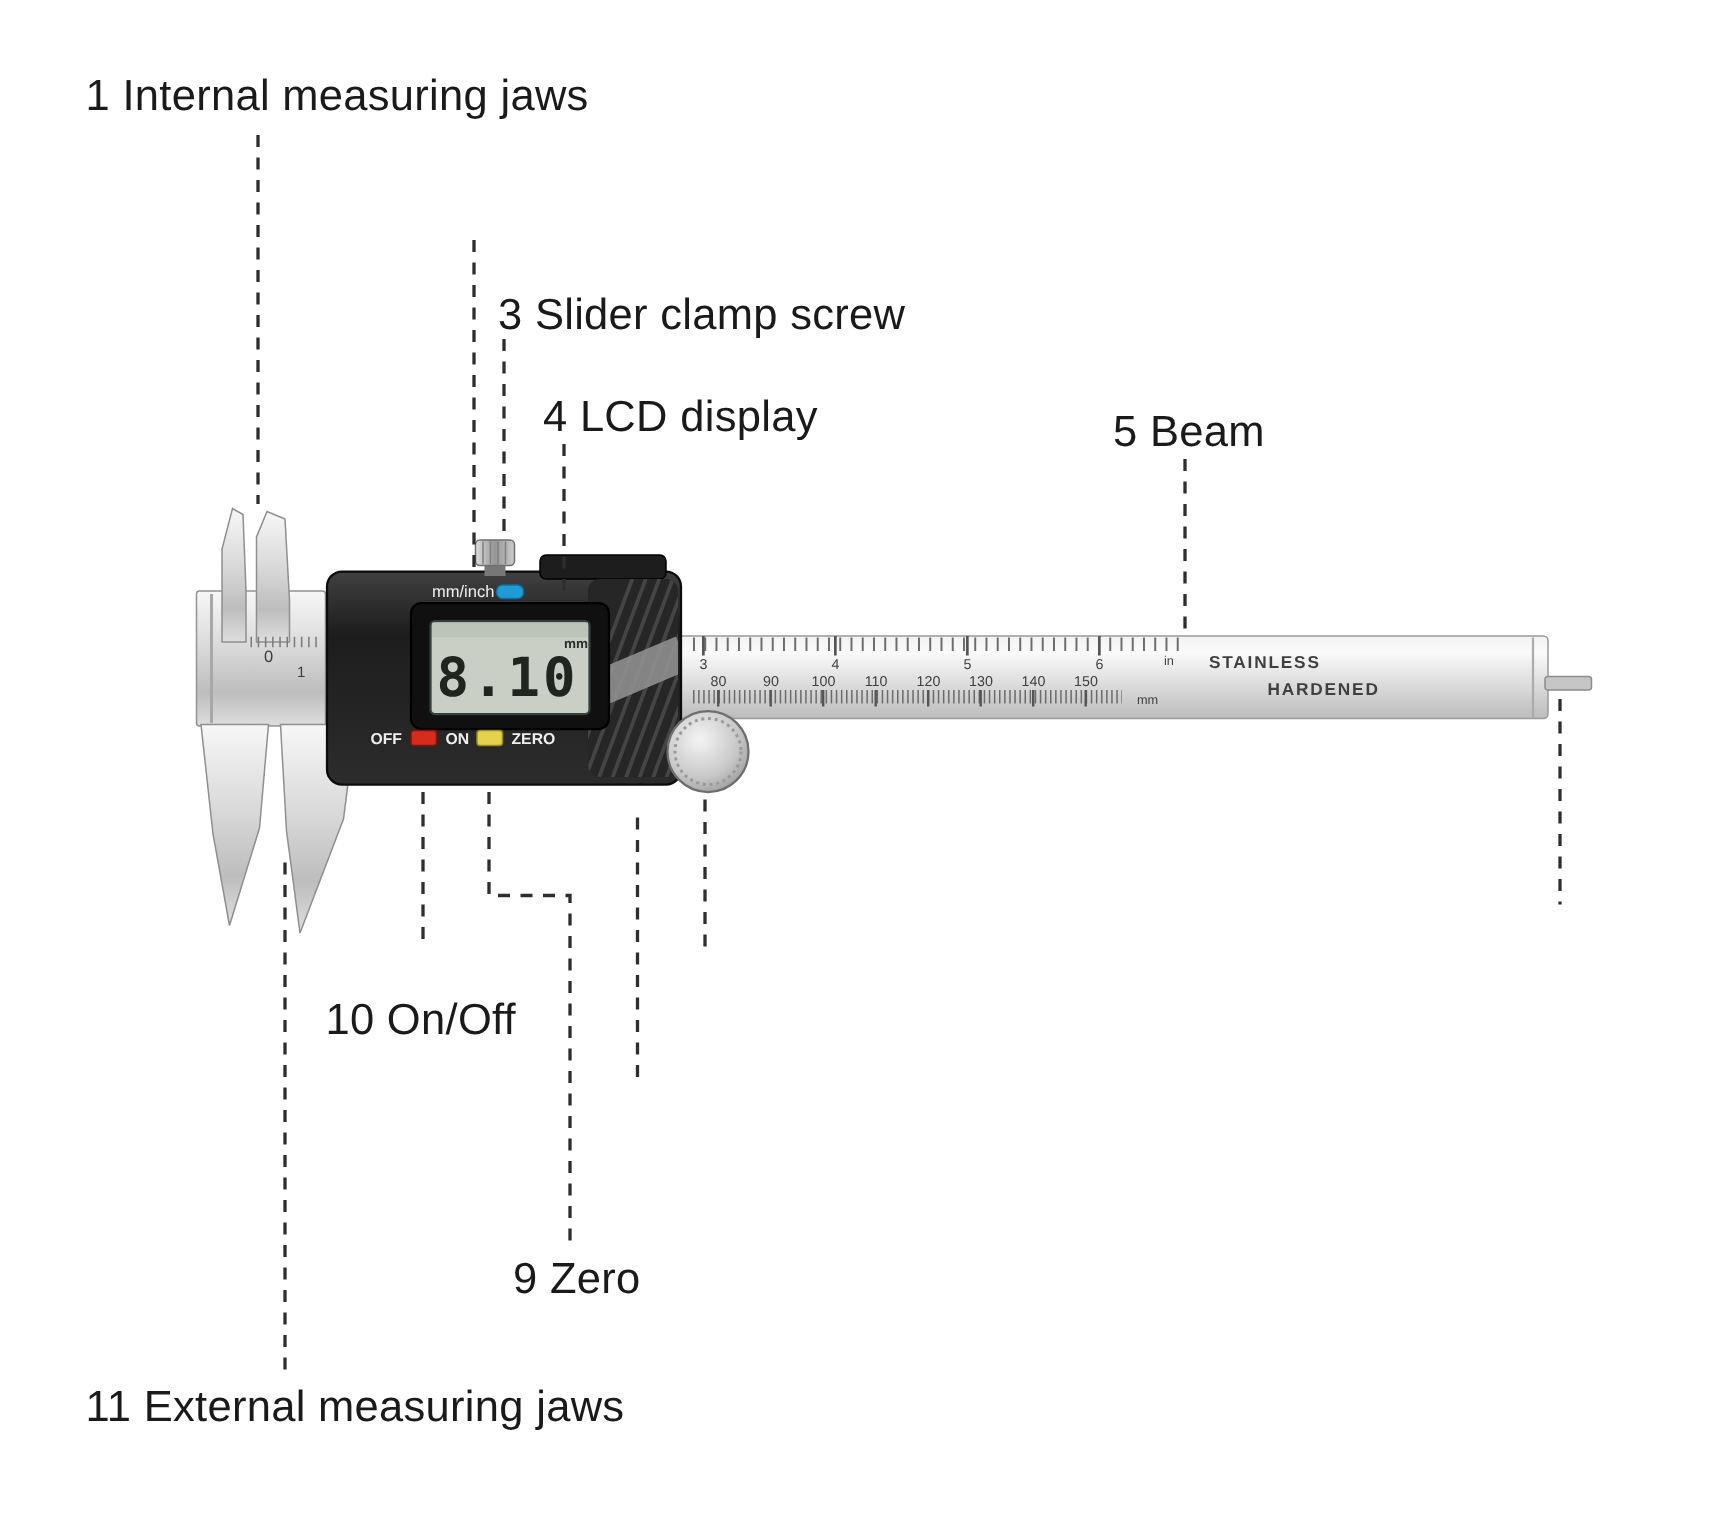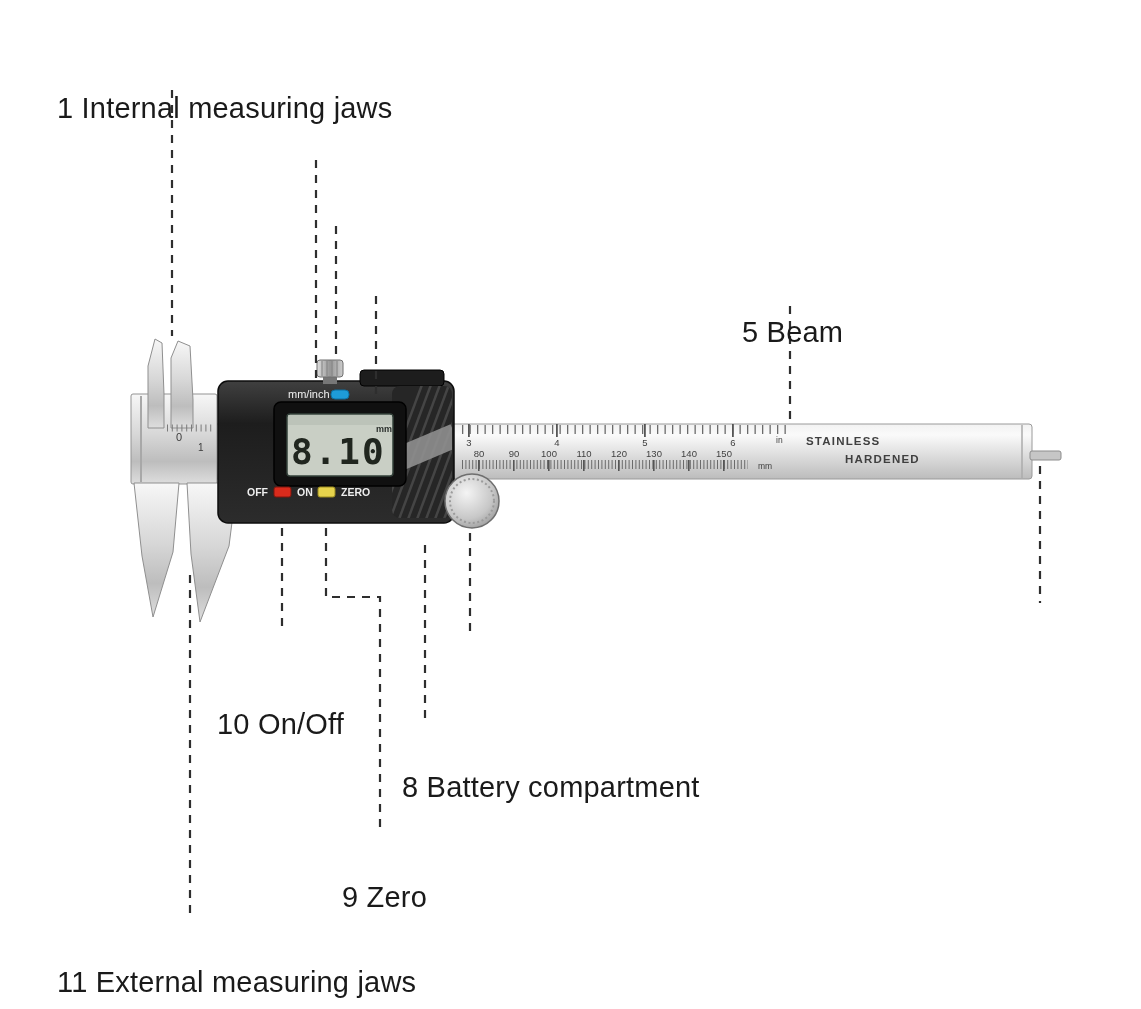--- a/index.html
+++ b/index.html
@@ -3,21 +3,21 @@
 <meta charset="utf-8">
 <style>
   html,body{margin:0;padding:0;background:#ffffff;}
   .stage{
     position:relative;width:1141px;height:1009px;background:#ffffff;
     overflow:hidden;font-family:"Liberation Sans",sans-serif;
   }
   .stage svg{position:absolute;left:0;top:0;}
   .lbl{
     position:absolute;font-size:29px;line-height:1.15;color:#1a1a1a;
-    white-space:nowrap;letter-spacing:.2px;margin-top:44px;
+    white-space:nowrap;letter-spacing:.2px;
   }
 </style>
 </head>
 <body>
 
 <div class="stage">
 
   <svg width="1141" height="1009" viewBox="0 0 1141 1009">
     <defs>
       <linearGradient id="steel" x1="0" y1="0" x2="0" y2="1">
@@ -174,19 +174,20 @@
       <path d="M1040,466 L1040,603"></path>
       <path d="M470,533 L470,636"></path>
       <path d="M425,545 L425,723"></path>
       <path d="M326,528 L326,597 L380,597 L380,833"></path>
       <path d="M282,528 L282,628"></path>
       <path d="M190,575 L190,917"></path>
     </g>
   </svg>
 
   <div class="lbl" style="left:57px;top:48px">1 Internal measuring jaws</div>
+  <div class="lbl" style="left:332px;top:194px">3 Slider clamp screw</div>
+  <div class="lbl" style="left:362px;top:262px">4 LCD display</div>
   <div class="lbl" style="left:742px;top:272px">5 Beam</div>
-  <div class="lbl" style="left:402px;top:727px">8 Battery compartment</div>
   <div class="lbl" style="left:342px;top:837px">9 Zero</div>
   <div class="lbl" style="left:217px;top:664px">10 On/Off</div>
   <div class="lbl" style="left:57px;top:922px">11 External measuring jaws</div>
 
 </div>
 
 </body></html>

